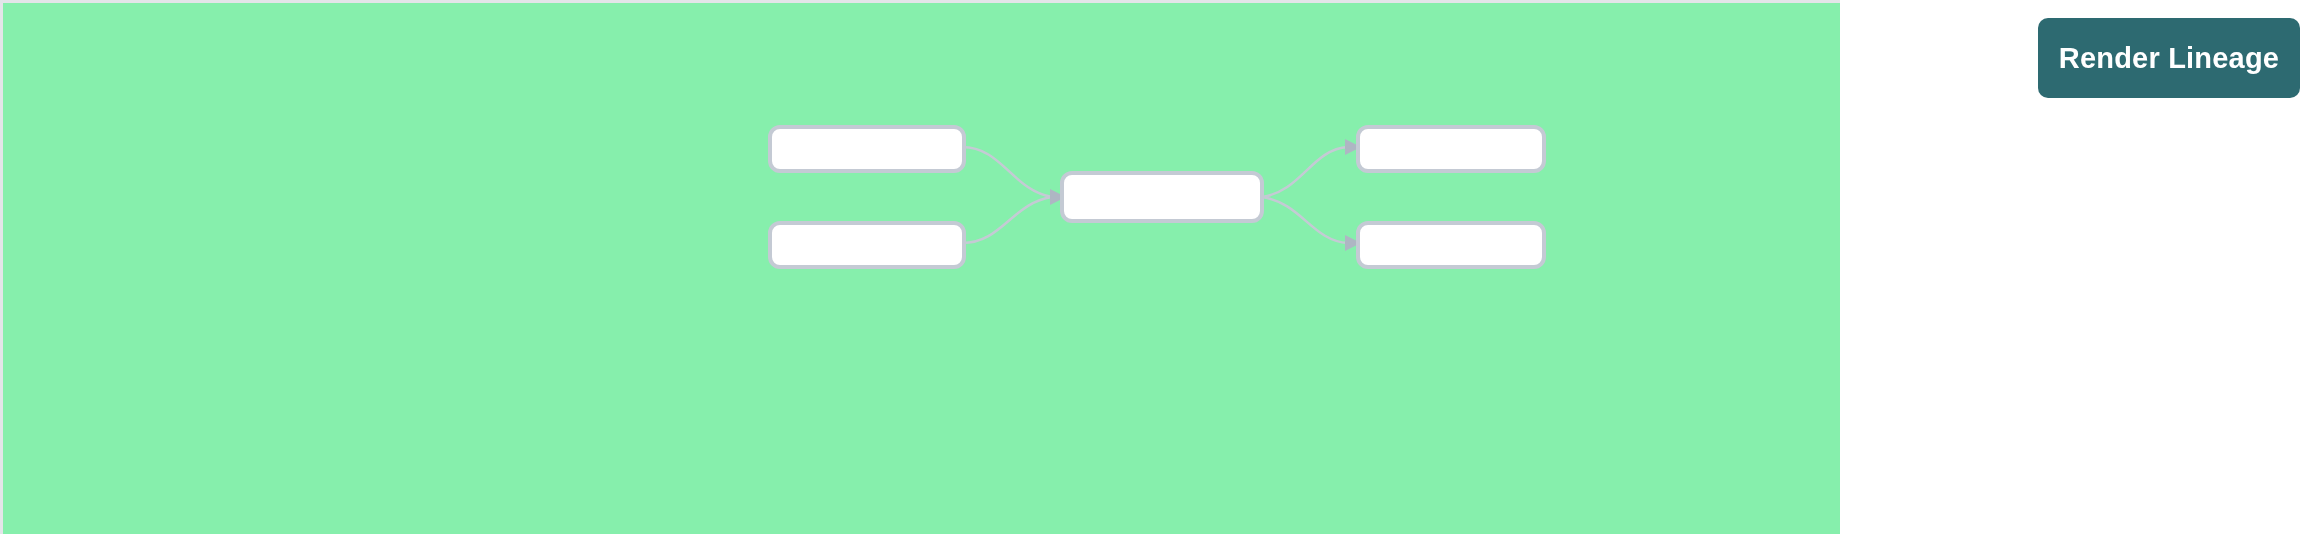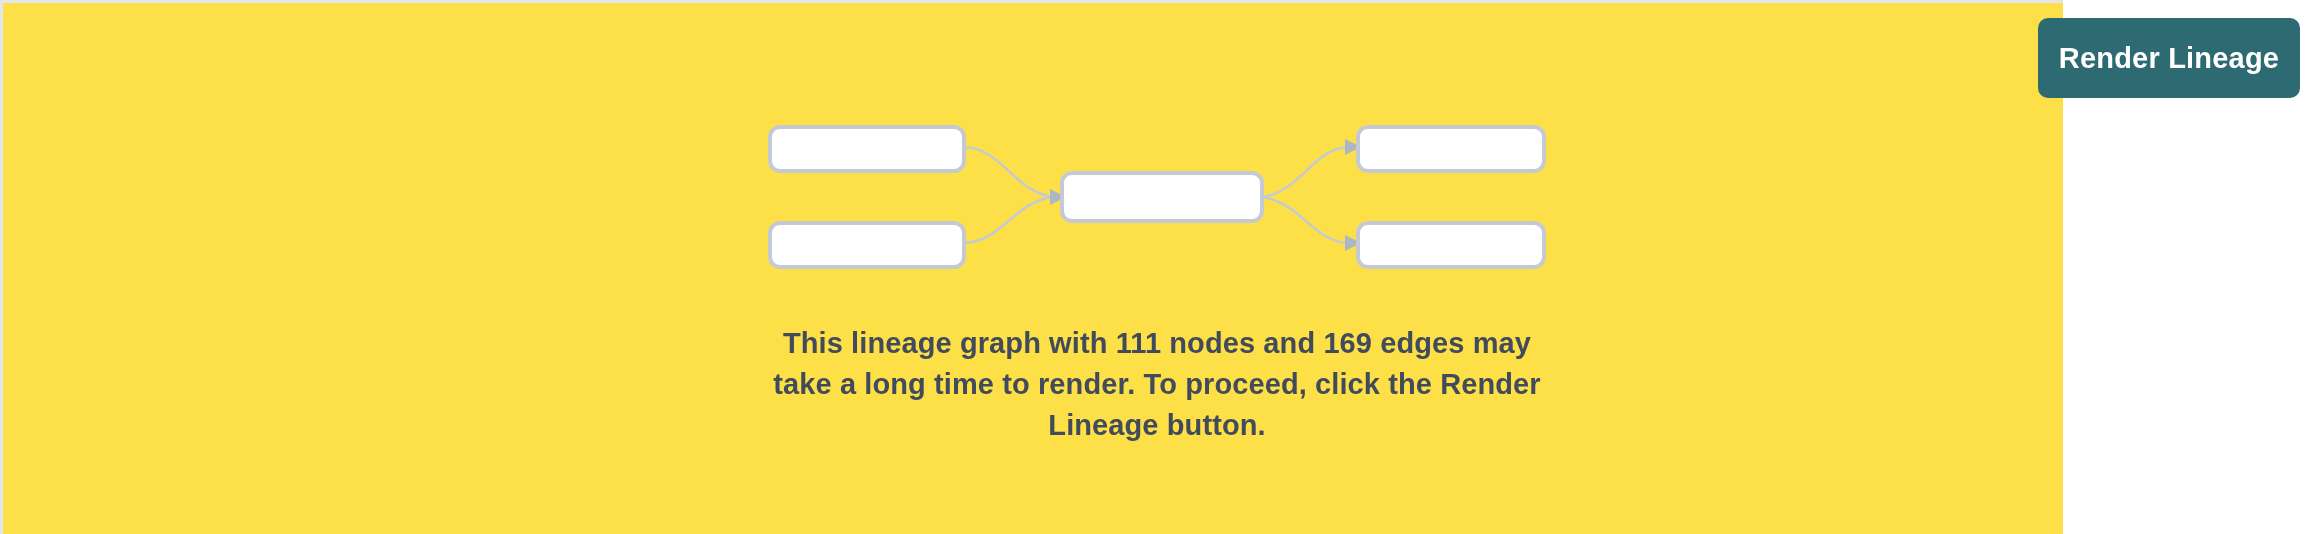--- a/index.html
+++ b/index.html
@@ -7,23 +7,23 @@
   html, body {
     width: 2308px;
     height: 534px;
     background: #ffffff;
     font-family: "Liberation Sans", sans-serif;
     overflow: hidden;
   }
 
   #root {
     position: relative;
-    width: 2063px;
+    width: 1840px;
     height: 534px;
-    background: #fde047;
+    background: #86efac;
     border-top: 3px solid #e3e5e9;
     border-left: 3px solid #e3e5e9;
   }
 
   
   .render-btn {
     position: absolute;
     left: 2035px;
     top: 15px;
     width: 262px;
@@ -99,15 +99,14 @@
       <path d="M 500 72 C 540 78 550 116 586 118" fill="none" stroke="#c4cad4" stroke-width="2.5"></path>
       <path d="M 583 110 L 599 118 L 583 126 Z" fill="#aeb6c3"></path>
 
       <rect x="8" y="2" width="194" height="44" rx="10" ry="10" fill="#ffffff" stroke="#c4cad4" stroke-width="4"></rect>
       <rect x="8" y="98" width="194" height="44" rx="10" ry="10" fill="#ffffff" stroke="#c4cad4" stroke-width="4"></rect>
       <rect x="300" y="48" width="200" height="48" rx="10" ry="10" fill="#ffffff" stroke="#c4cad4" stroke-width="4"></rect>
       <rect x="596" y="2" width="186" height="44" rx="10" ry="10" fill="#ffffff" stroke="#c4cad4" stroke-width="4"></rect>
       <rect x="596" y="98" width="186" height="44" rx="10" ry="10" fill="#ffffff" stroke="#c4cad4" stroke-width="4"></rect>
     </svg>
 
-    <div class="empty-message">This lineage graph with 111 nodes and 169 edges may take a long time to render. To proceed, click the Render Lineage button.</div>
   </div>
 </div>
 
 </body></html>

